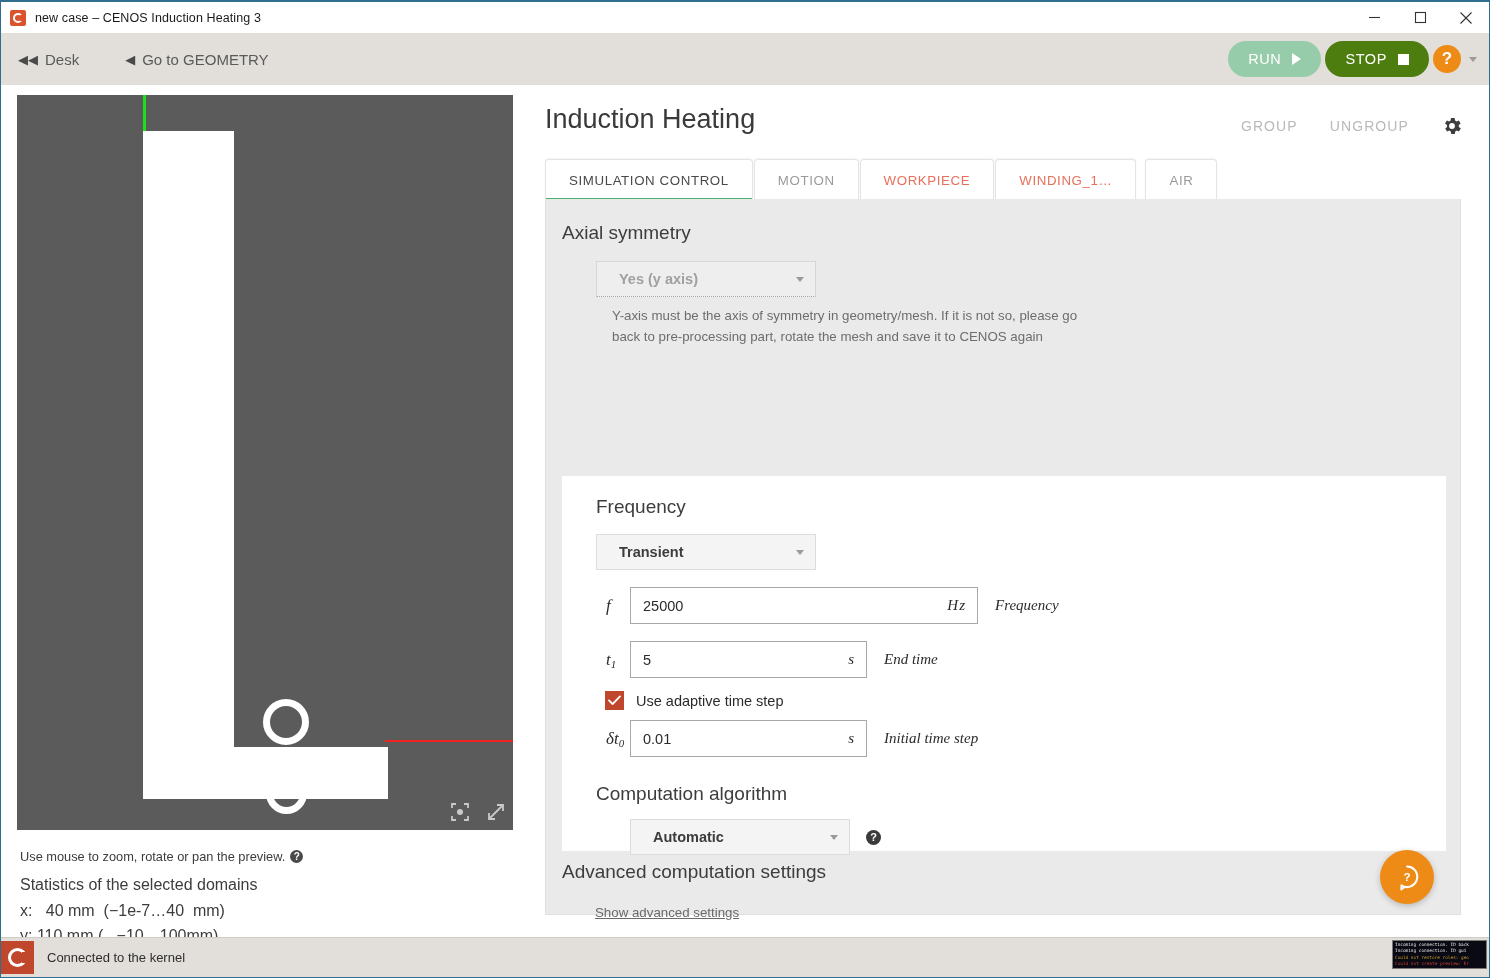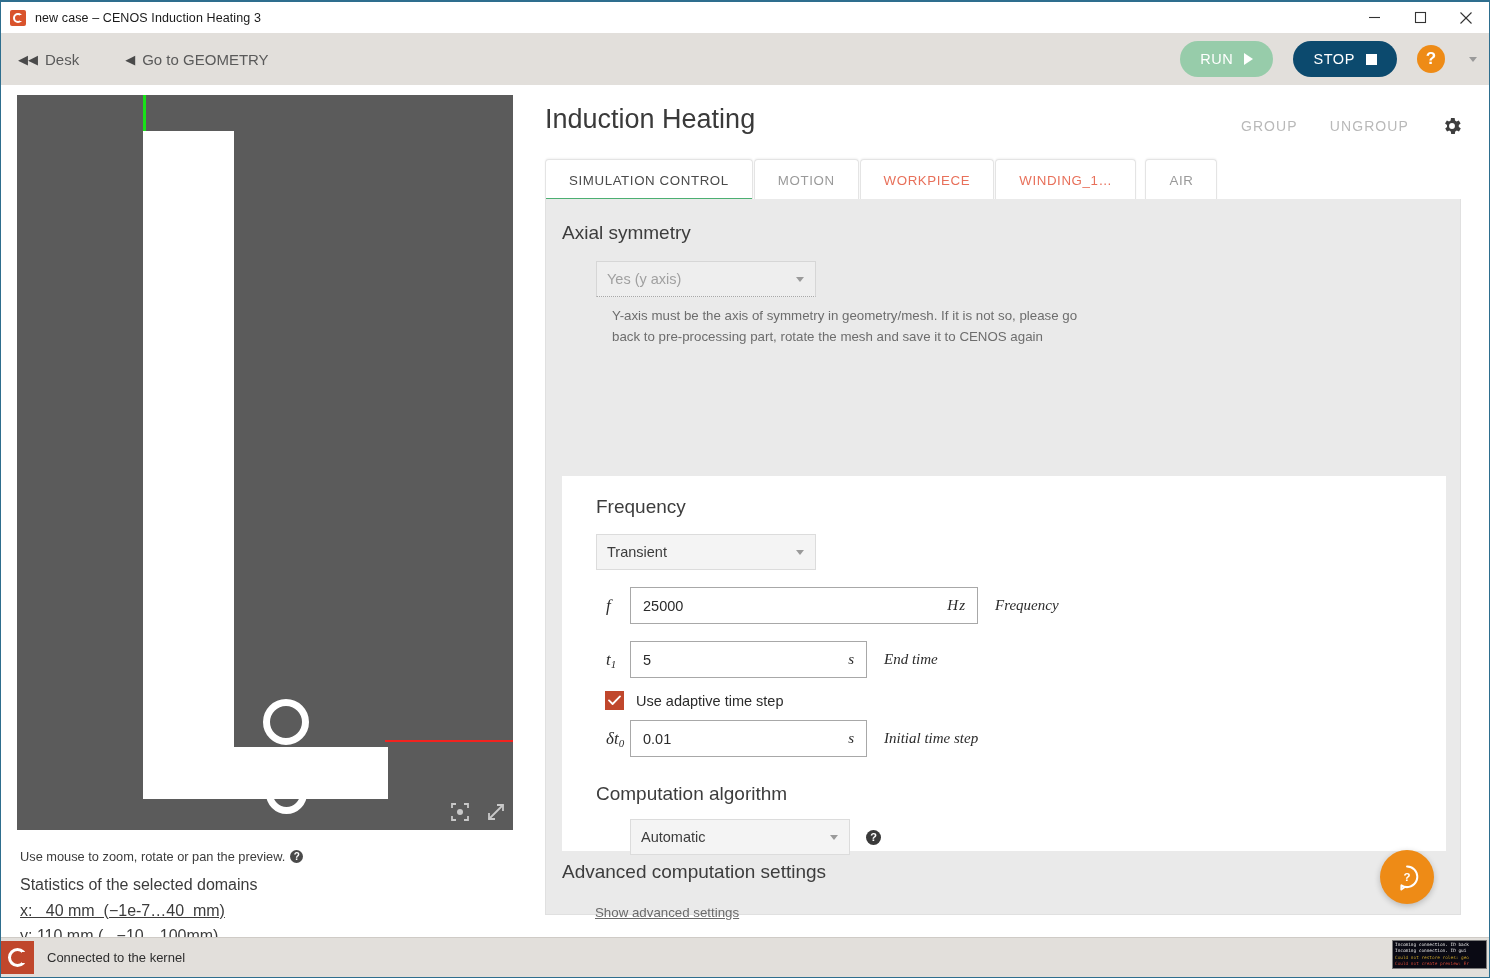--- a/index.html
+++ b/index.html
@@ -73,33 +73,33 @@
   .tb-link {
     display: flex; align-items: center;
     font-size: 15px; color: #5a5a5a;
     margin-left: 18px;
     white-space: nowrap;
   }
   .tb-link:first-child { margin-left: 17px; }
   .tb-link .arr { margin-right: 7px; font-size: 13px; color: #4a4a4a; line-height: 1; }
   .tb-right {
     position: absolute; right: 12px; top: 0; height: 52px;
-    display: flex; align-items: center; gap: 20px;
+    display: flex; align-items: center; gap: 4px;
   }
   .pill {
     height: 36px; min-width: 78px;
     border-radius: 18px;
     display: flex; align-items: center; justify-content: center;
     gap: 11px;
     padding: 0 20px;
     font-size: 14.5px; color: #ffffff;
     letter-spacing: 0.6px;
   }
   .pill.run { background: #97ccaa; }
-  .pill.stop { background: #0c4a6e; justify-content: center; }
+  .pill.stop { background: #4d7c0f; justify-content: center; }
   .tri {
     width: 0; height: 0;
     border-left: 9px solid #ffffff;
     border-top: 6px solid transparent;
     border-bottom: 6px solid transparent;
   }
   .sq { width: 11px; height: 11px; background: #ffffff; }
   .help-round {
     width: 28px; height: 28px; border-radius: 50%;
     background: #ee8b16;
@@ -155,21 +155,20 @@
   }
   .stats {
     position: absolute; left: 19px; top: 874px;
     font-size: 16px; color: #3c3c3c;
   }
   .stats .st-title { margin-bottom: 5px; }
   .stats .st-row {
     font-family: "Liberation Sans", sans-serif;
     white-space: pre;
     line-height: 1.55;
-    text-decoration: underline;
   }
 
   
   .right {
     position: absolute; left: 528px; top: 93px;
     width: 948px; height: 835px;
   }
   .page-title {
     position: absolute; left: 16px; top: 9px;
     font-size: 27px; color: #3a3a3a; font-weight: normal;
@@ -243,23 +242,24 @@
     margin-left: 50px; margin-top: 9px;
     max-width: 520px;
   }
 
   .select {
     position: relative;
     height: 36px;
     background: #f4f4f4;
     border: 1px solid #dcdcdc;
     display: flex; align-items: center;
-    padding: 0 10px;
+    padding: 0 22px;
     font-size: 14.5px; color: #3c3c3c;
     width: 220px;
+    font-weight: bold;
   }
   .select.disabled {
     background: #eeeeee;
     border: 1px solid #d6d6d6;
     border-bottom: 1px dotted #a8a8a8;
     color: #a0a0a0;
   }
   .select .dd-caret {
     position: absolute; right: 11px; top: 50%;
     margin-top: -2px;

